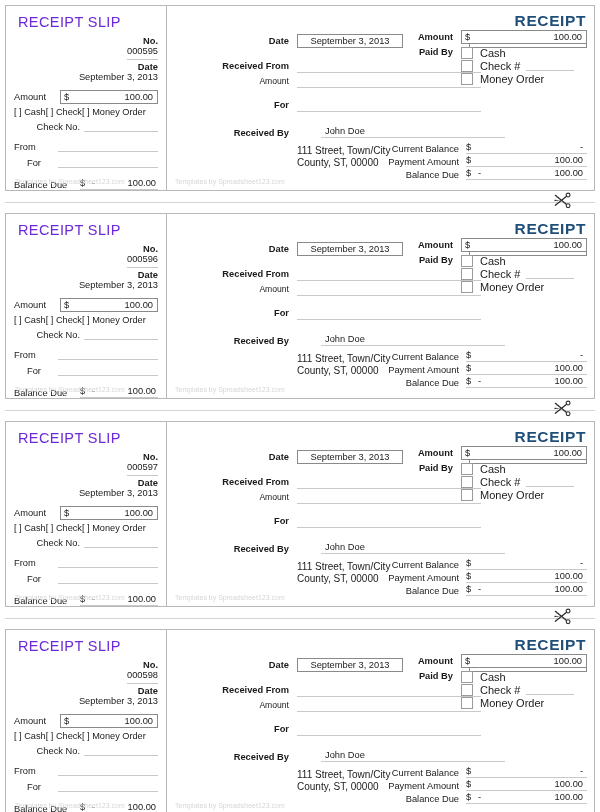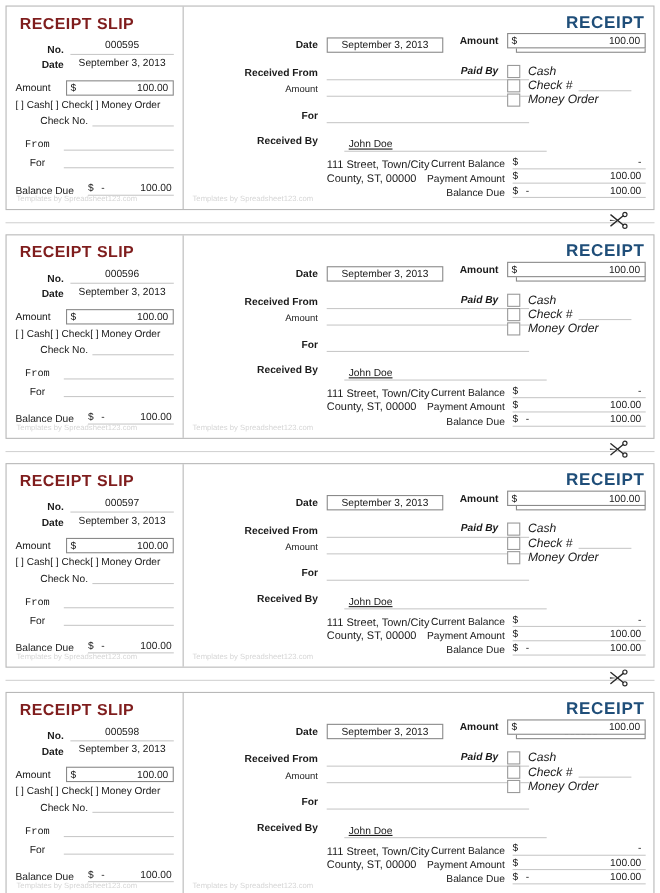--- a/index.html
+++ b/index.html
@@ -40,32 +40,33 @@
   .stub {
     width: 161px;
     box-sizing: border-box;
     border-right: 1px solid #b8b8b8;
     padding: 7px 8px 0 8px;
     position: relative;
     display: flex;
     flex-direction: column;
   }
   .stub-title {
-    color: #7f1d1d;
-    font-weight: bold;
+    color: #6d28d9;
+    font-weight: normal;
     font-size: 14.5px;
     letter-spacing: 0.4px;
     margin: 1px 0 6px 4px;
   }
 
   .stub-row {
     display: flex;
     align-items: flex-end;
     font-size: 9.3px;
     margin-bottom: 2px;
+    flex-direction: column;
   }
   .stub-lbl {
     font-weight: bold;
     font-size: 9.3px;
     text-align: right;
     white-space: nowrap;
   }
   .stub-lbl.w-no { width: 44px; }
   .stub-val-line {
     flex: 1;
@@ -123,21 +124,21 @@
   }
   .checkno-lbl { width: 66px; text-align: right; white-space: nowrap; }
   .checkno-line { flex: 1; border-bottom: 1px solid #c9c9c9; min-height: 12px; margin-left: 4px; }
 
   .fromfor-row {
     display: flex;
     align-items: flex-end;
     font-size: 9.3px;
     margin-bottom: 3px;
   }
-  .ff-lbl-from { width: 40px; text-align: center; font-family: Liberation Mono, monospace; }
+  .ff-lbl-from { width: 40px; text-align: left; }
   .ff-lbl-for  { width: 40px; text-align: center; }
   .ff-line { flex: 1; border-bottom: 1px solid #c9c9c9; min-height: 12px; margin-left: 4px; }
 
   .bal-row {
     display: flex;
     align-items: flex-end;
     font-size: 9.3px;
     margin-top: 3px;
   }
   .bal-lbl { width: 62px; white-space: nowrap; }
@@ -223,42 +224,42 @@
   .date-box { width: 106px; margin-left: 8px; }
   .date-spacer { flex: 1; }
   .no-box { width: 118px; }
 
   
   .rf-lbl { width: 115px; }
   .rf-line { width: 180px; margin-left: 8px; }
 
   .for-row { display:flex; align-items:center; margin-top: 9px; }
 
-  .recby-row { display:flex; align-items:flex-start; margin-top: 11px; }
-  .recby-line { width: 180px; margin-left: 24px; text-decoration: underline; }
+  .recby-row { display:flex; align-items:flex-end; margin-top: 11px; gap: 24px; }
+  .recby-line { width: 180px; margin-left: 8px; }
 
   .address {
     font-size: 10px;
     line-height: 12px;
     margin-left: 123px;
     margin-top: 7px;
   }
 
   
   .right-col {
     position: absolute;
     right: 7px;
     top: 24px;
     width: 196px;
   }
   .amt-row2 { display:flex; align-items:center; }
   .amt-lbl2 { width: 62px; text-align:right; font-weight:bold; font-size:9.3px; }
   .amt-box2 { flex:1; margin-left: 8px; }
 
-  .paidby-wrap { display:flex; margin-top: 14px; font-style: italic; }
+  .paidby-wrap { display:flex; margin-top: 2px; }
   .paidby-lbl { width: 62px; text-align:right; font-weight:bold; font-size:9.3px; padding-top:1px; }
   .paidby-boxes { margin-left: 8px; }
   .pb-row { display:flex; align-items:center; height: 13px; }
   .pb-chk {
     width: 12px; height: 12px;
     border: 1px solid #9a9a9a;
     background: #fff;
     box-sizing: border-box;
     flex: 0 0 12px;
   }

